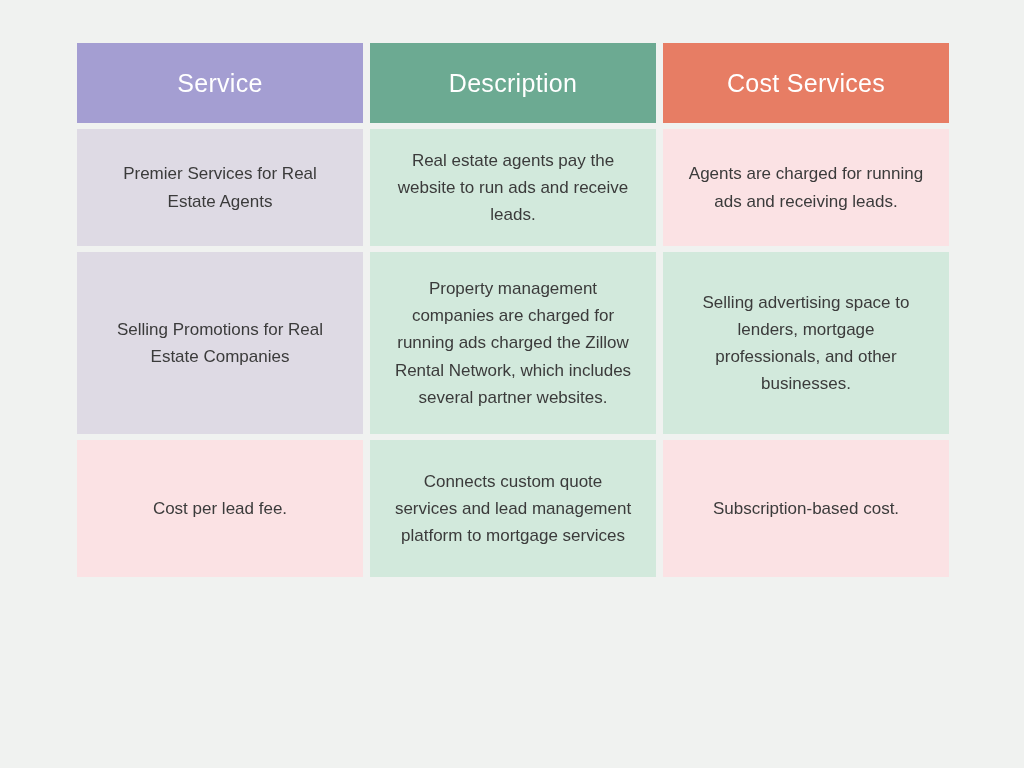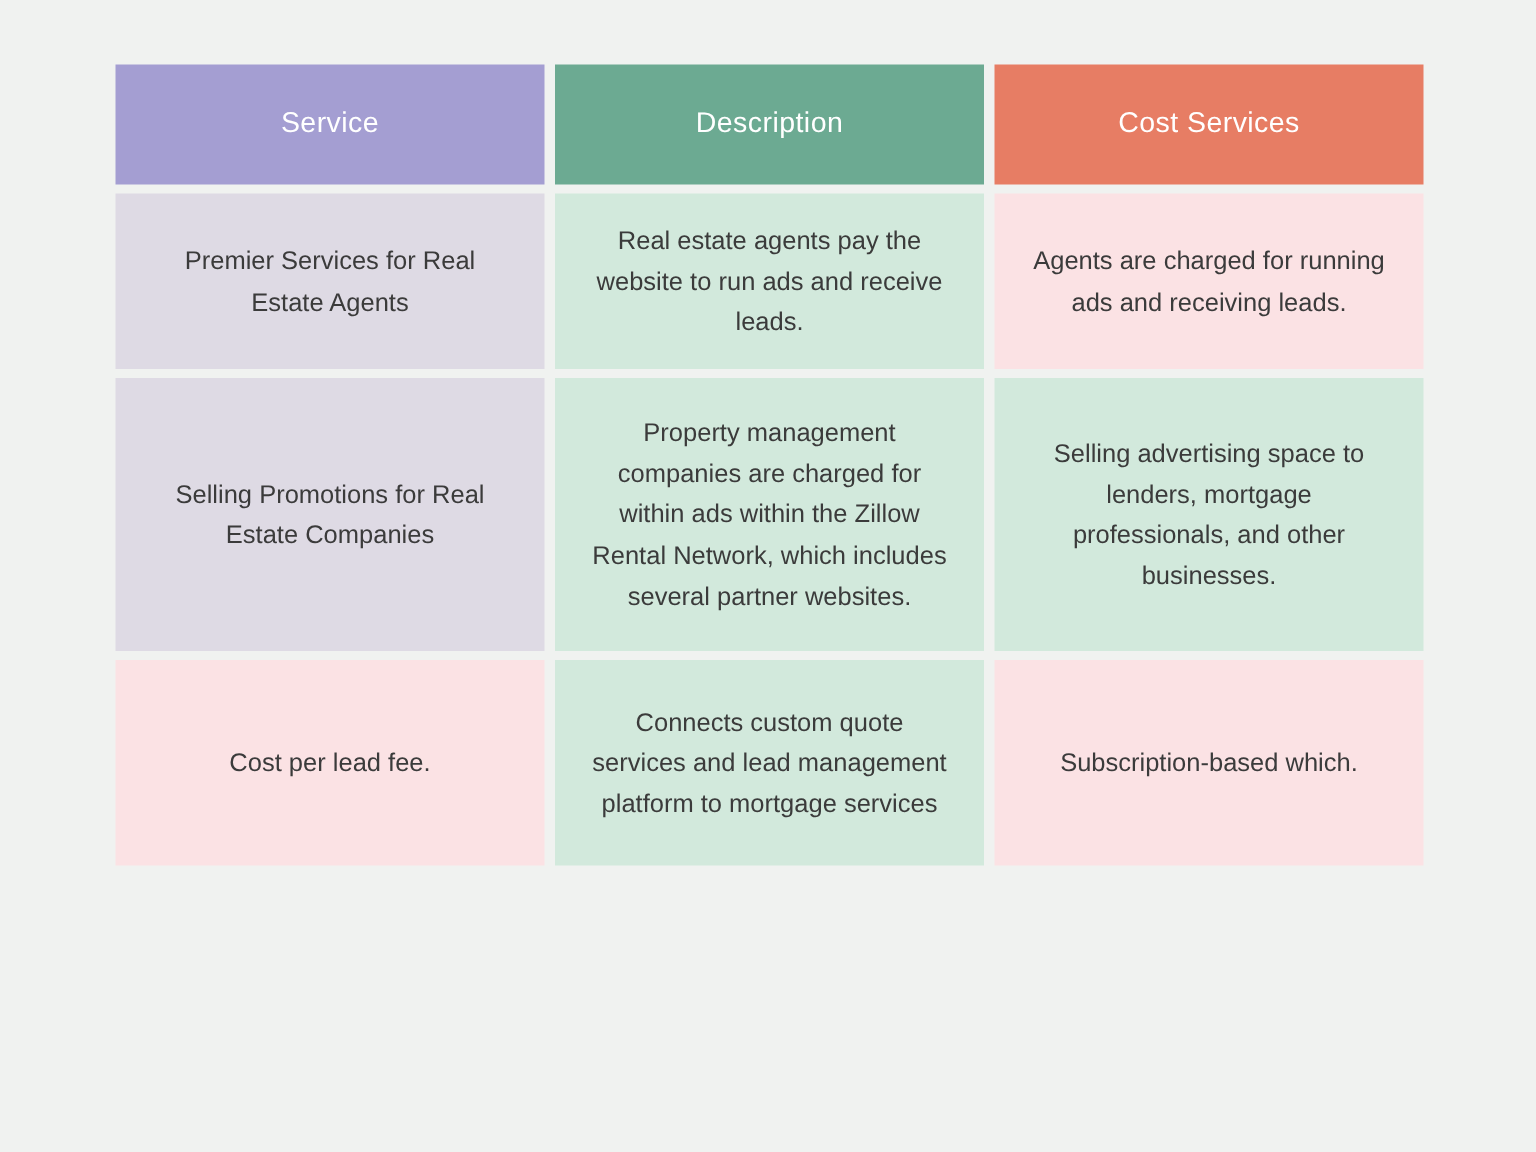--- a/index.html
+++ b/index.html
@@ -37,21 +37,21 @@
     align-items:center;
     justify-content:center;
     text-align:center;
     padding:10px 24px;
     color:var(--body-text);
     font-size:17px;
     line-height:1.6;
   }
   .header-cell{
     color:var(--header-text);
-    font-size:19px;
+    font-size:25px;
     font-weight:500;
     letter-spacing:.3px;
     padding:10px 16px;
   }
   .hdr-service{background:var(--header-service-bg);}
   .hdr-description{background:var(--header-description-bg);}
   .hdr-cost{background:var(--header-cost-bg);}
   .col-service{background:var(--cell-service-bg);}
   .col-description{background:var(--cell-description-bg);}
   .col-cost{background:var(--cell-cost-bg);text-align:center;}
@@ -64,22 +64,22 @@
 
     <div class="cell header-cell hdr-service">Service</div>
     <div class="cell header-cell hdr-description">Description</div>
     <div class="cell header-cell hdr-cost">Cost Services</div>
 
     <div class="cell col-service">Premier Services for Real Estate Agents</div>
     <div class="cell col-description">Real estate agents pay the website to run ads and receive leads.</div>
     <div class="cell col-cost">Agents are charged for running ads and receiving leads.</div>
 
     <div class="cell col-service">Selling Promotions for Real Estate Companies</div>
-    <div class="cell col-description">Property management companies are charged for within ads within the Zillow Rental Network, which includes several partner websites.</div>
+    <div class="cell col-description">Property management companies are charged for running ads charged the Zillow Rental Network, which includes several partner websites.</div>
 
     <div class="cell col-description">Selling advertising space to lenders, mortgage professionals, and other businesses.</div>
     <div class="cell col-cost">Cost per lead fee.</div>
 
     <div class="cell col-description">Connects custom quote services and lead management platform to mortgage services</div>
-    <div class="cell col-cost">Subscription-based which.</div>
+    <div class="cell col-cost">Subscription-based cost.</div>
 
   </div>
 </div>
 
 </body></html>

